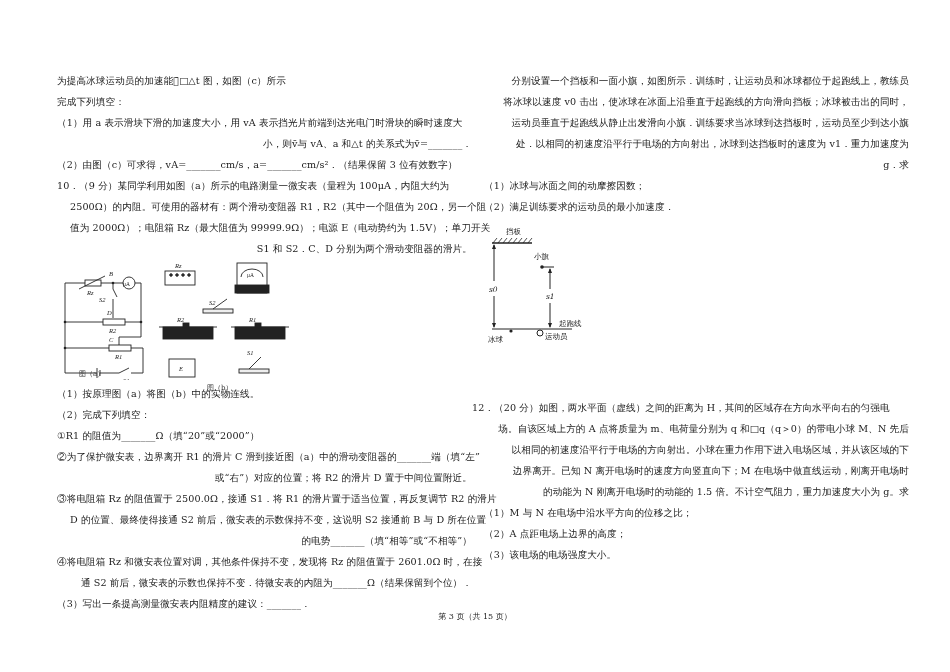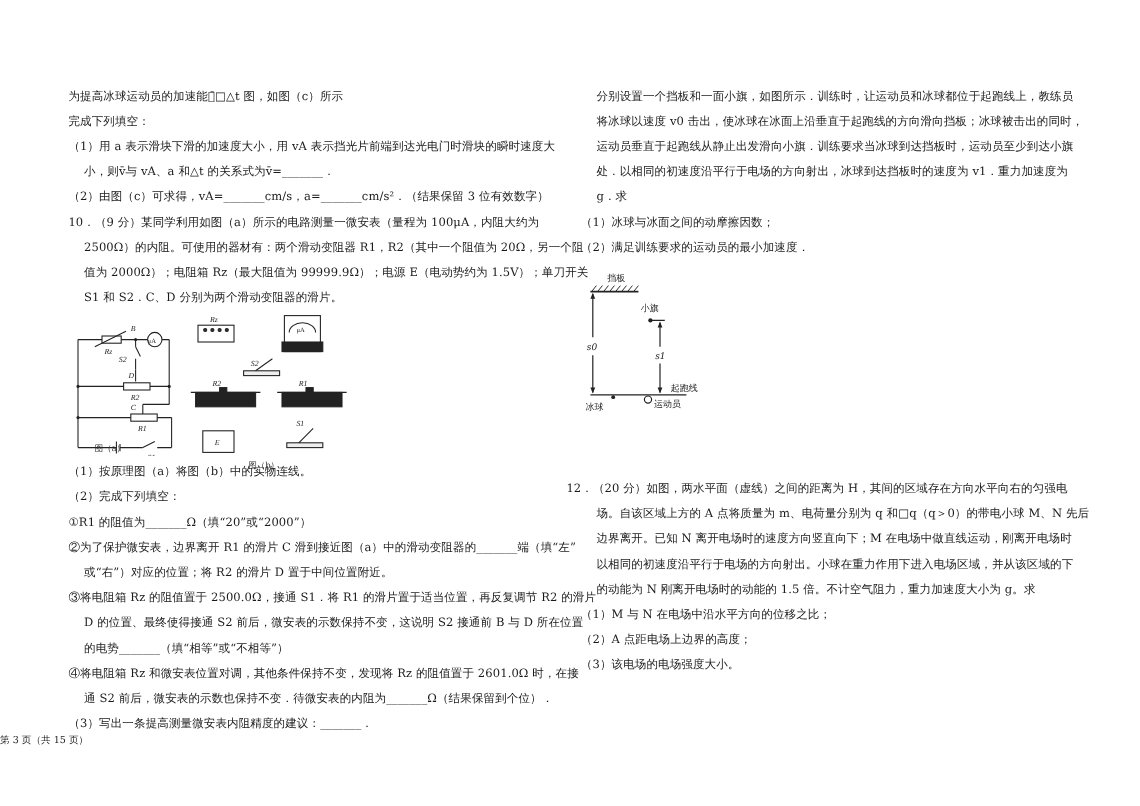--- a/index.html
+++ b/index.html
@@ -2,27 +2,27 @@
 <html><head>
 <meta charset="utf-8">
 <style>
   html, body { margin:0; padding:0; background:#ffffff; }
   body { width:950px; height:672px; position:relative; overflow:hidden;
          font-family:"DejaVu Serif","Liberation Serif",serif; color:#1a1a1a; }
   .col { position:absolute; top:70px; }
   .col-left { left:57px; width:415px; }
   .col-right { left:484px; width:425px; }
   .line { font-size:9.6px; line-height:21px; height:21px; white-space:nowrap; overflow:visible; letter-spacing:0.1px; }
-  .ind1 { padding-left:13px; }
+  .ind1 { padding-left:13px;text-align:right; }
   .fig-row { position:relative; height:124px; }
   .fig-a { position:absolute; left:0; top:6px; width:92px; height:115px; }
   .fig-b { position:absolute; left:100px; top:0px; width:132px; height:124px; }
   .fig-ice { position:relative; height:180px; }
   .fig-ice svg { position:absolute; left:0; top:4px; }
-  .footer { position:absolute; top:611px; left:0; width:950px; text-align:left; font-size:8px; color:#222; }
+  .footer { position:absolute; top:611px; left:0; width:950px; text-align:center; font-size:8px; color:#222; }
 </style>
 </head>
 <body>
 
 <div class="col col-left">
   <div class="line">为提高冰球运动员的加速能力̄□△t 图，如图（c）所示</div>
   <div class="line">完成下列填空：</div>
   <div class="line">（1）用 a 表示滑块下滑的加速度大小，用 vA 表示挡光片前端到达光电门时滑块的瞬时速度大</div>
   <div class="line ind1">小，则v̄与 vA、a 和△t 的关系式为v̄=_______．</div>
   <div class="line">（2）由图（c）可求得，vA=_______cm/s，a=_______cm/s²．（结果保留 3 位有效数字）</div>
@@ -202,21 +202,21 @@
         <text x="62" y="78" font-style="italic">s1</text>
         <text x="75" y="105">起跑线</text>
         <text x="4" y="121">冰球</text>
         <text x="61" y="118">运动员</text>
       </g>
     </svg>
   </div>
 
   <div class="line" style="margin-left:-12px;">12．（20 分）如图，两水平面（虚线）之间的距离为 H，其间的区域存在方向水平向右的匀强电</div>
   <div class="line ind1">场。自该区域上方的 A 点将质量为 m、电荷量分别为 q 和□q（q＞0）的带电小球 M、N 先后</div>
+  <div class="line ind1">以相同的初速度沿平行于电场的方向射出。小球在重力作用下进入电场区域，并从该区域的下</div>
   <div class="line ind1">边界离开。已知 N 离开电场时的速度方向竖直向下；M 在电场中做直线运动，刚离开电场时</div>
-  <div class="line ind1">以相同的初速度沿平行于电场的方向射出。小球在重力作用下进入电场区域，并从该区域的下</div>
   <div class="line ind1">的动能为 N 刚离开电场时的动能的 1.5 倍。不计空气阻力，重力加速度大小为 g。求</div>
   <div class="line">（1）M 与 N 在电场中沿水平方向的位移之比；</div>
   <div class="line">（2）A 点距电场上边界的高度；</div>
   <div class="line">（3）该电场的电场强度大小。</div>
 </div>
 
 <div class="footer">第 3 页（共 15 页）</div>
 
 </body></html>

